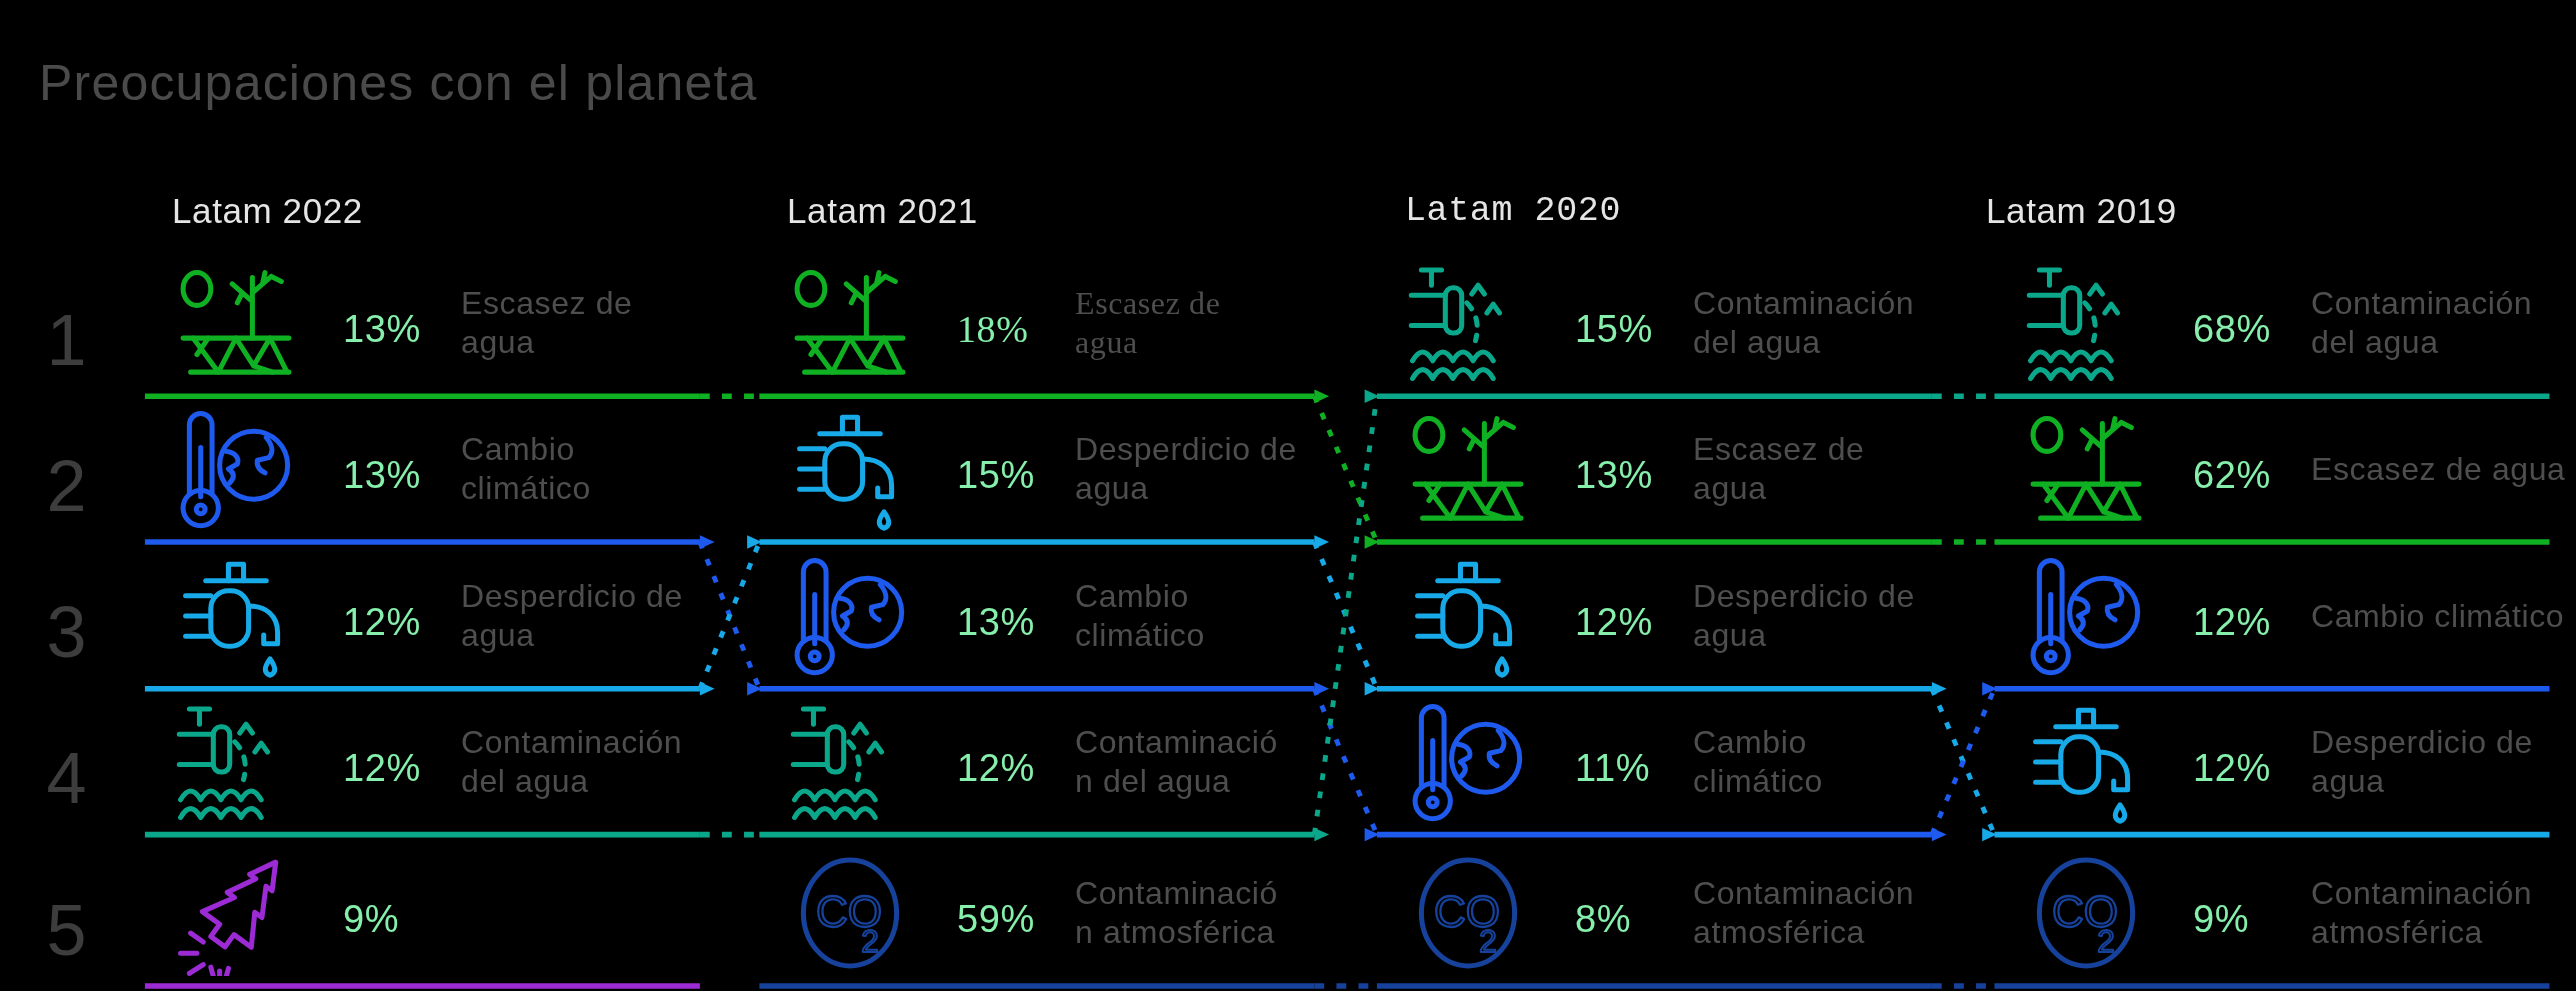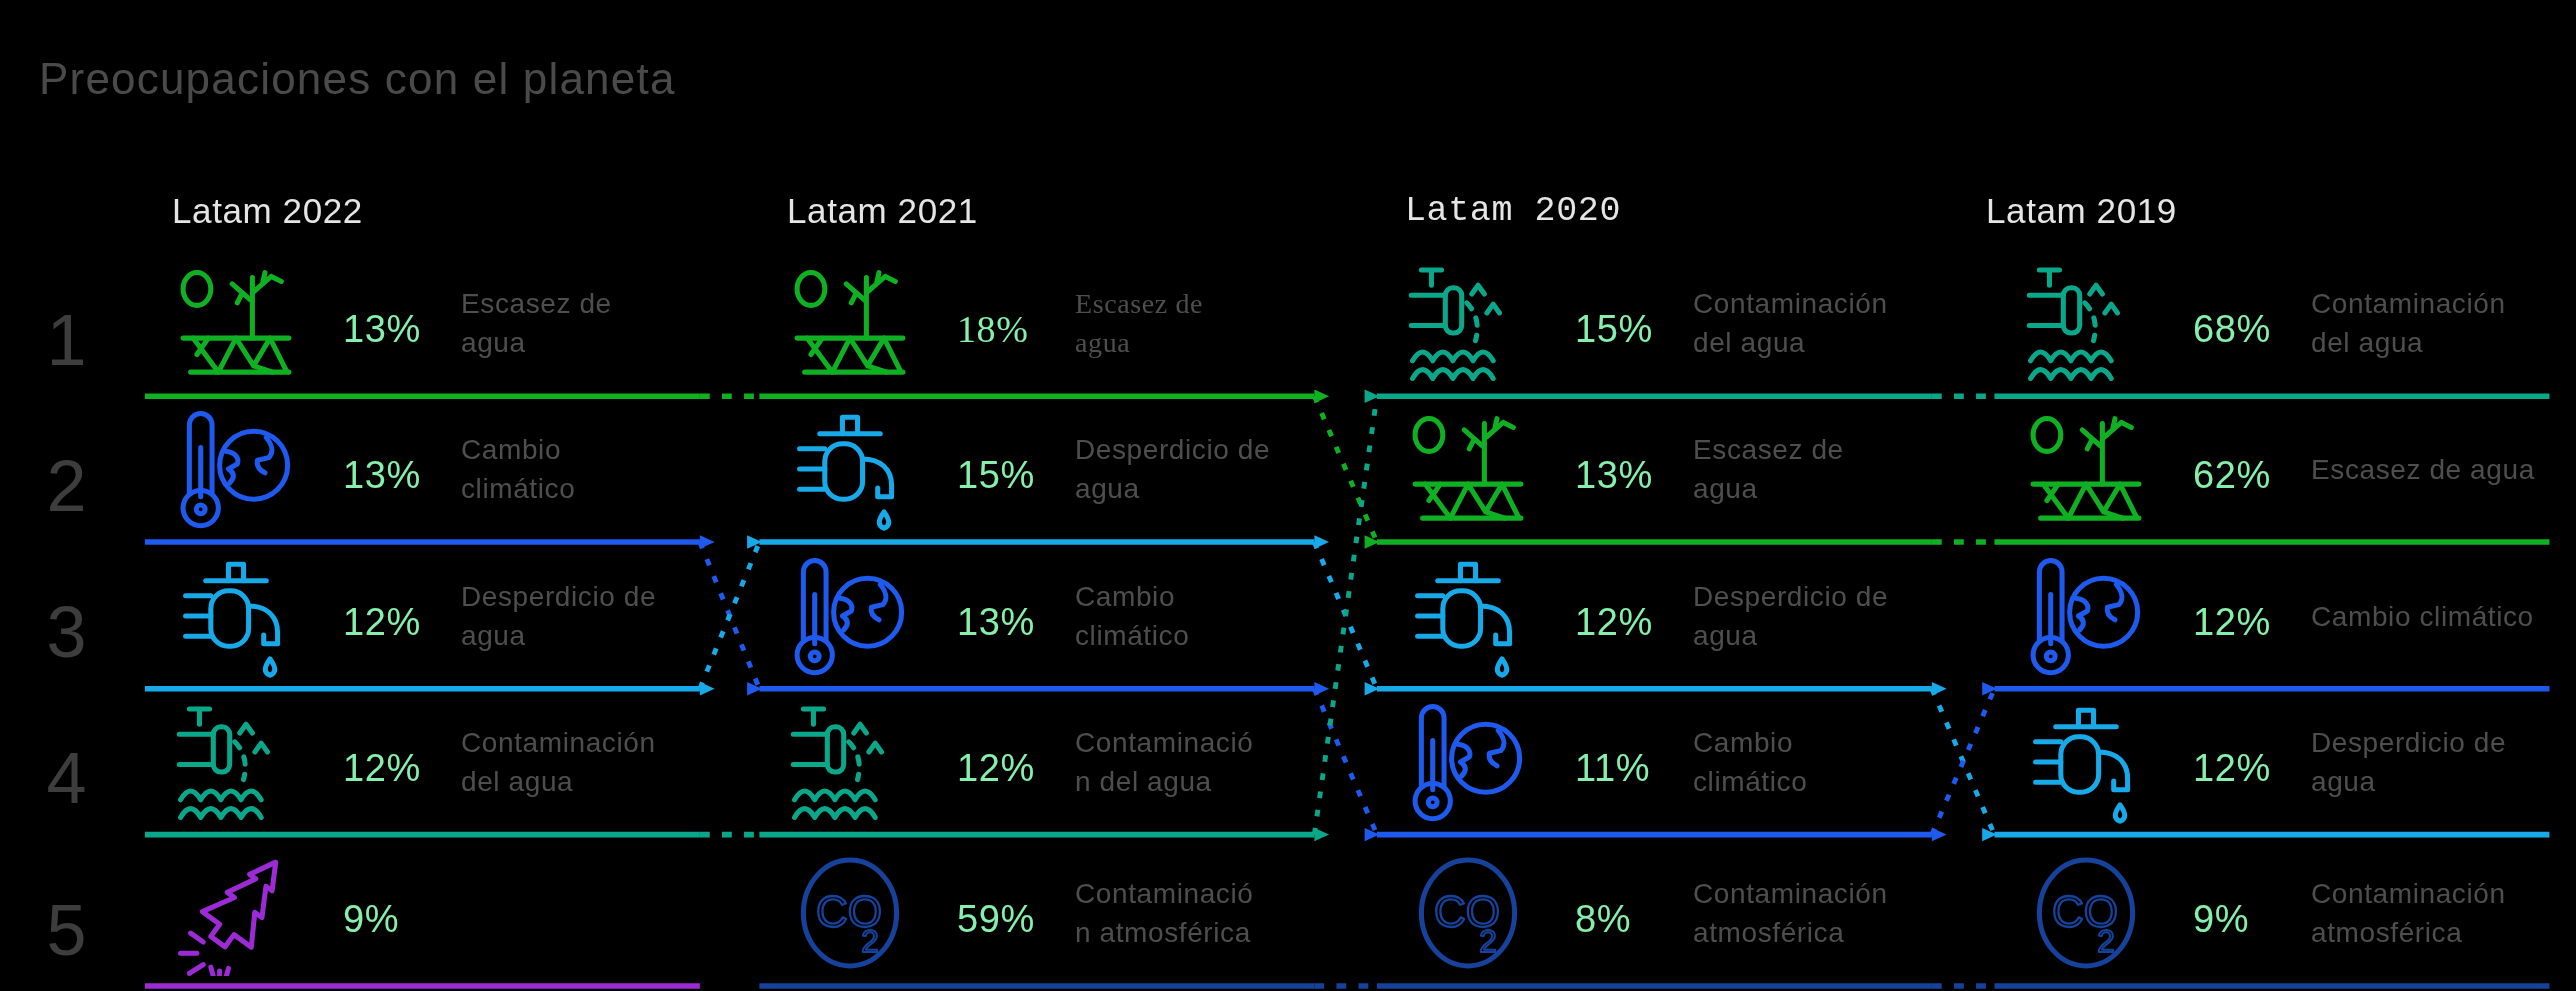--- a/index.html
+++ b/index.html
@@ -1,29 +1,29 @@
 <!DOCTYPE html>
 <html style="font-size:9.8px"><head>
 <meta charset="utf-8">
 <style>
   html,body{margin:0;padding:0;background:#000;}
   body{width:2576px;height:991px;font-family:"Liberation Sans","DejaVu Sans",sans-serif;}
   #board{position:relative;width:2576px;height:991px;background:#000;overflow:hidden;}
   #links{position:absolute;left:0;top:0;}
-  .title{position:absolute;left:39px;top:54px;font-size:44px;letter-spacing:1.2px;color:#4a4a4a;white-space:nowrap;}
+  .title{position:absolute;left:39px;top:54px;font-size:50px;letter-spacing:1.2px;color:#4a4a4a;white-space:nowrap;}
   .col-header{position:absolute;top:191px;font-size:35px;letter-spacing:0.6px;color:#e5e5e5;white-space:nowrap;}
   .rank-num{position:absolute;left:36px;width:61px;text-align:center;transform:translateY(-50%);
             font-size:72px;line-height:1;color:#3d3d3d;}
   .cell{position:absolute;width:555px;height:147px;}
   .icon{position:absolute;left:28px;top:74px;transform:translateY(-50%);width:126px;height:126px;}
   .icon svg{width:100%;height:100%;display:block;}
   .pct{position:absolute;left:177px;top:80px;transform:translateY(-50%);width:123px;
        font-size:38px;line-height:1;letter-spacing:0.6px;color:#86efac;white-space:nowrap;margin-left:21px;}
   .label{position:absolute;left:316px;top:74px;transform:translateY(-50%);width:276px;
-         font-size:28px;line-height:39px;letter-spacing:0.6px;color:#4e4e4e;white-space:pre-line;}
+         font-size:32px;line-height:39px;letter-spacing:0.6px;color:#4e4e4e;white-space:pre-line;}
 </style>
 </head>
 <body>
 
 <div id="board">
   <svg id="links" width="2576" height="991" viewBox="0 0 4200 1616">
       <line x1="236" y1="646" x2="1141" y2="646" stroke="#0FB123" stroke-width="9"></line>
       <line x1="236" y1="884" x2="1141" y2="884" stroke="#1E5AEE" stroke-width="9"></line>
       <line x1="236" y1="1123" x2="1141" y2="1123" stroke="#18A9E8" stroke-width="9"></line>
       <line x1="236" y1="1361" x2="1141" y2="1361" stroke="#0BA78B" stroke-width="9"></line>

